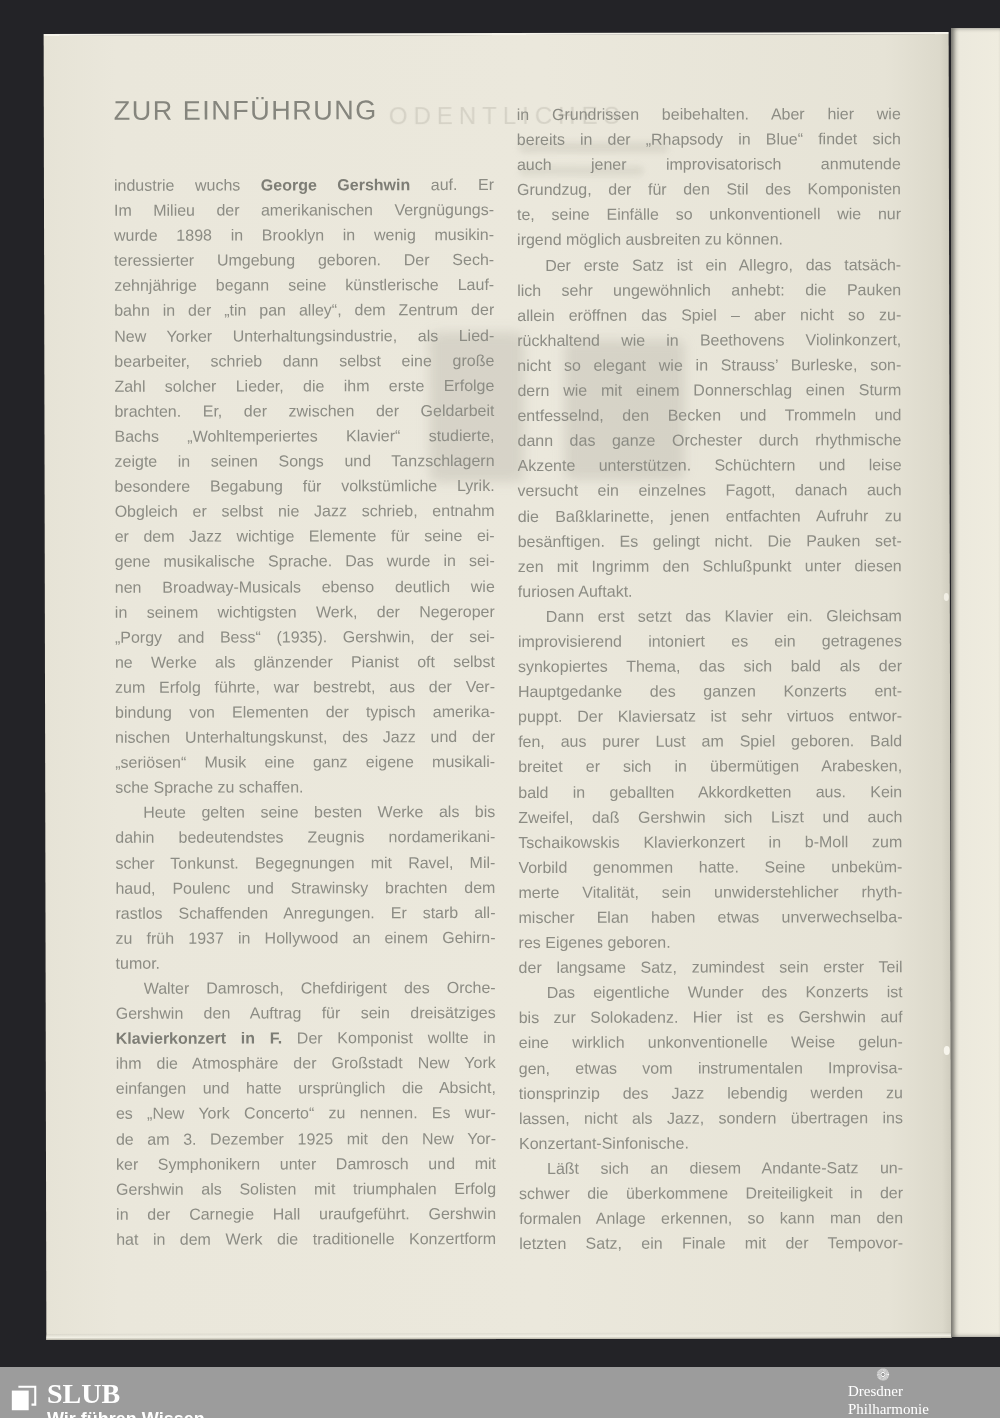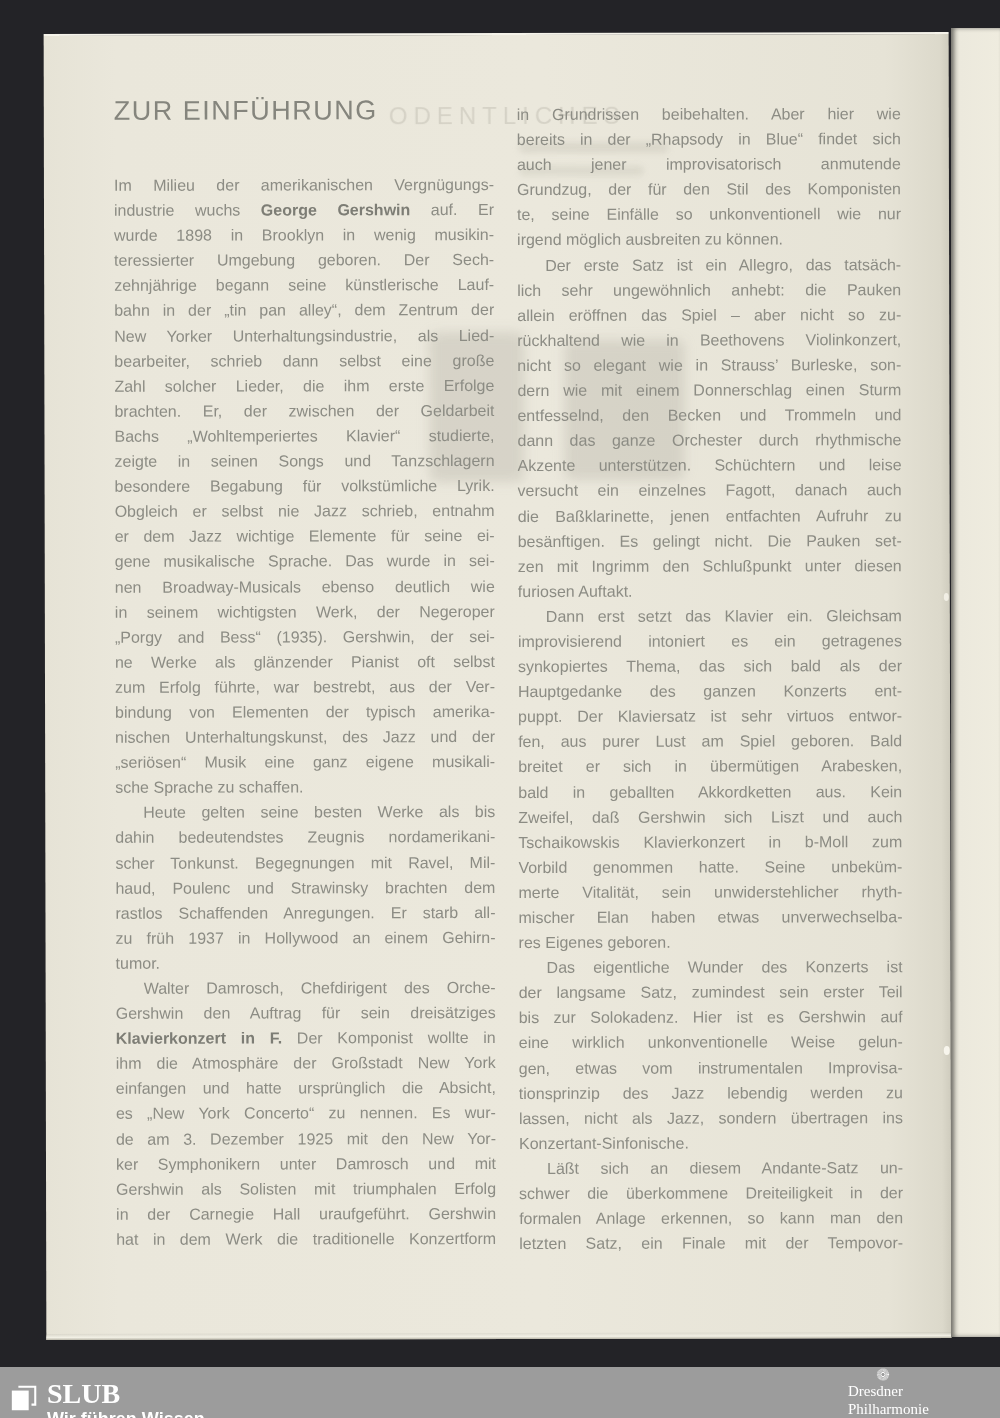--- a/index.html
+++ b/index.html
@@ -58,22 +58,22 @@
 <div class="paper-main">
   <div class="ghost-title">ODENTLICHES</div>
   <div class="smudge s1"></div>
   <div class="smudge s2"></div>
   <div class="smudge s3"></div>
   <div class="smudge s4"></div>
 
   <div class="heading">ZUR EINFÜHRUNG</div>
 
   <div class="col col-left">
+      <div class="tline"><span>industrie wuchs </span><span class="bold">George Gershwin</span><span> auf. Er</span></div>
       <div class="tline"><span>Im Milieu der amerikanischen Vergnügungs-</span></div>
-      <div class="tline"><span>industrie wuchs </span><span class="bold">George Gershwin</span><span> auf. Er</span></div>
       <div class="tline"><span>wurde 1898 in Brooklyn in wenig musikin-</span></div>
       <div class="tline"><span>teressierter Umgebung geboren. Der Sech-</span></div>
       <div class="tline"><span>zehnjährige begann seine künstlerische Lauf-</span></div>
       <div class="tline"><span>bahn in der „tin pan alley“, dem Zentrum der</span></div>
       <div class="tline"><span>New Yorker Unterhaltungsindustrie, als Lied-</span></div>
       <div class="tline"><span>bearbeiter, schrieb dann selbst eine große</span></div>
       <div class="tline"><span>Zahl solcher Lieder, die ihm erste Erfolge</span></div>
       <div class="tline"><span>brachten. Er, der zwischen der Geldarbeit</span></div>
       <div class="tline"><span>Bachs „Wohltemperiertes Klavier“ studierte,</span></div>
       <div class="tline"><span>zeigte in seinen Songs und Tanzschlagern</span></div>
@@ -137,22 +137,22 @@
       <div class="tline"><span>puppt. Der Klaviersatz ist sehr virtuos entwor-</span></div>
       <div class="tline"><span>fen, aus purer Lust am Spiel geboren. Bald</span></div>
       <div class="tline"><span>breitet er sich in übermütigen Arabesken,</span></div>
       <div class="tline"><span>bald in geballten Akkordketten aus. Kein</span></div>
       <div class="tline"><span>Zweifel, daß Gershwin sich Liszt und auch</span></div>
       <div class="tline"><span>Tschaikowskis Klavierkonzert in b-Moll zum</span></div>
       <div class="tline"><span>Vorbild genommen hatte. Seine unbeküm-</span></div>
       <div class="tline"><span>merte Vitalität, sein unwiderstehlicher rhyth-</span></div>
       <div class="tline"><span>mischer Elan haben etwas unverwechselba-</span></div>
       <div class="tline lastline"><span>res Eigenes geboren.</span></div>
+      <div class="tline"><span>der langsame Satz, zumindest sein erster Teil</span></div>
       <div class="tline indent"><span>Das eigentliche Wunder des Konzerts ist</span></div>
-      <div class="tline"><span>der langsame Satz, zumindest sein erster Teil</span></div>
       <div class="tline"><span>bis zur Solokadenz. Hier ist es Gershwin auf</span></div>
       <div class="tline"><span>eine wirklich unkonventionelle Weise gelun-</span></div>
       <div class="tline"><span>gen, etwas vom instrumentalen Improvisa-</span></div>
       <div class="tline"><span>tionsprinzip des Jazz lebendig werden zu</span></div>
       <div class="tline"><span>lassen, nicht als Jazz, sondern übertragen ins</span></div>
       <div class="tline lastline"><span>Konzertant-Sinfonische.</span></div>
       <div class="tline indent"><span>Läßt sich an diesem Andante-Satz un-</span></div>
       <div class="tline"><span>schwer die überkommene Dreiteiligkeit in der</span></div>
       <div class="tline"><span>formalen Anlage erkennen, so kann man den</span></div>
       <div class="tline"><span>letzten Satz, ein Finale mit der Tempovor-</span></div>

